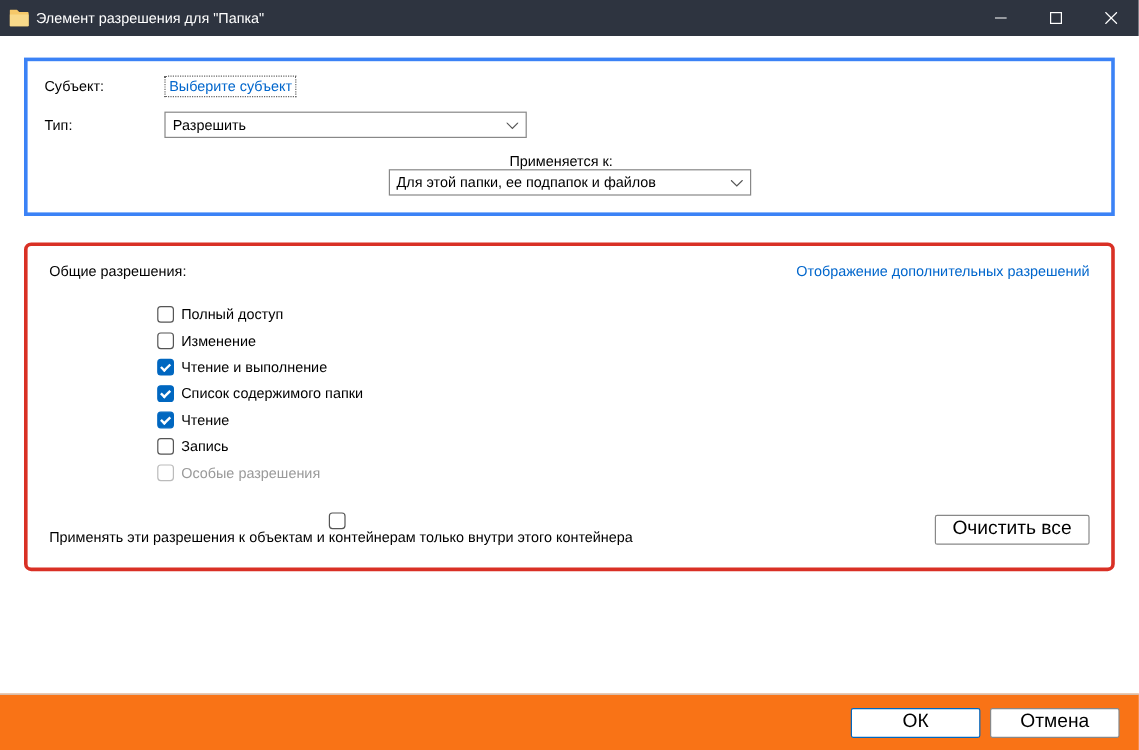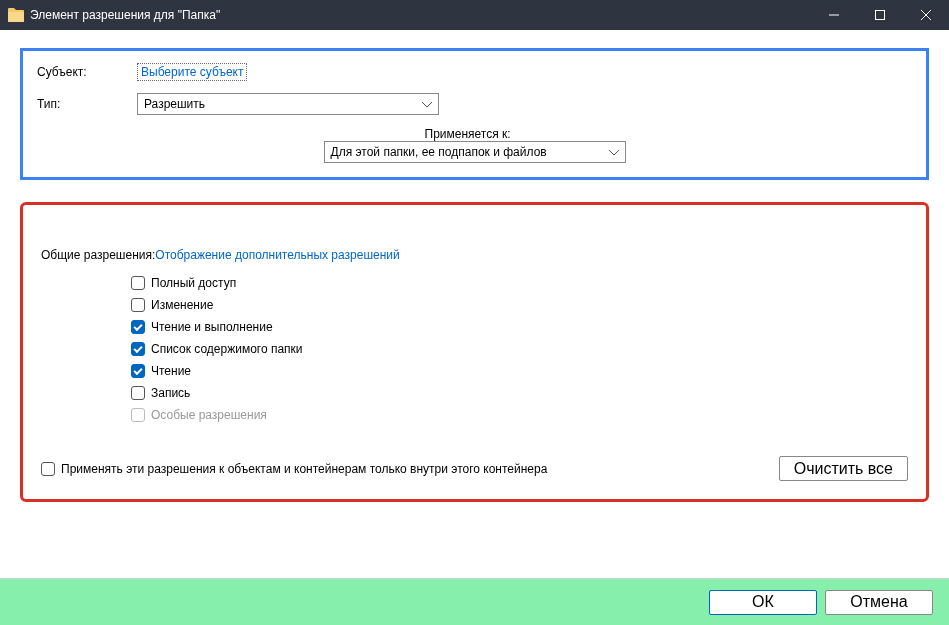--- a/index.html
+++ b/index.html
@@ -70,25 +70,25 @@
   .combo .combo-text { flex: 1; font-size: 12px; }
   .combo .chev {
     width: 16px; text-align: right;
   }
   .perm-panel {
     border: 3px solid #d93025;
     border-radius: 6px;
     padding: 14px 18px 18px 18px;
     position: relative;
   }
-  .perm-header { display: flex; margin-bottom: 14px; margin-top: 29px; }
+  .perm-header { display: flex; justify-content: space-between; margin-bottom: 14px; }
   .perm-header .left { color: #000; }
   .perm-header .right { color: #0066cc; }
   .checks { padding-left: 90px; }
-  .check-row { display: flex; align-items: flex-start; height: 22px; }
+  .check-row { display: flex; align-items: flex-end; height: 22px; }
   .cb {
     width: 14px; height: 14px;
     border: 1px solid #555;
     border-radius: 3px;
     margin-right: 6px;
     display: inline-flex;
     align-items: center;
     justify-content: center;
     box-sizing: border-box;
     background: #fff;
@@ -103,21 +103,21 @@
     margin-top: -2px;
   }
   .cb.disabled { border-color: #bbb; }
   .check-label.disabled { color: #9a9a9a; }
   .perm-bottom {
     display: flex;
     align-items: center;
     justify-content: space-between;
     margin-top: 26px;
   }
-  .perm-bottom .left { display: flex; align-items: flex-start; }
+  .perm-bottom .left { display: flex; align-items: center; flex-direction: column; }
   .btn {
     border: 1px solid #888;
     background: #fff;
     height: 23px;
     padding: 0 14px;
     display: inline-flex;
     align-items: center;
     justify-content: center;
     font-size: 16px;
     border-radius: 2px;
@@ -125,21 +125,21 @@
   .footer {
     position: absolute;
     bottom: 0; left: 0; right: 0;
     height: 46px;
     border-top: 1px solid #d0d0d0;
     display: flex;
     align-items: center;
     justify-content: flex-end;
     padding-right: 16px;
     gap: 8px;
-    background: #86efac;
+    background: #f97316;
   }
   .footer .btn { min-width: 78px; }
   .footer .btn.primary { border-color: #0067c0; }
 </style>
 </head>
 <body>
 
 <div class="titlebar">
   <span class="folder-icon">
     <svg viewBox="0 0 16 14" width="16" height="14">

